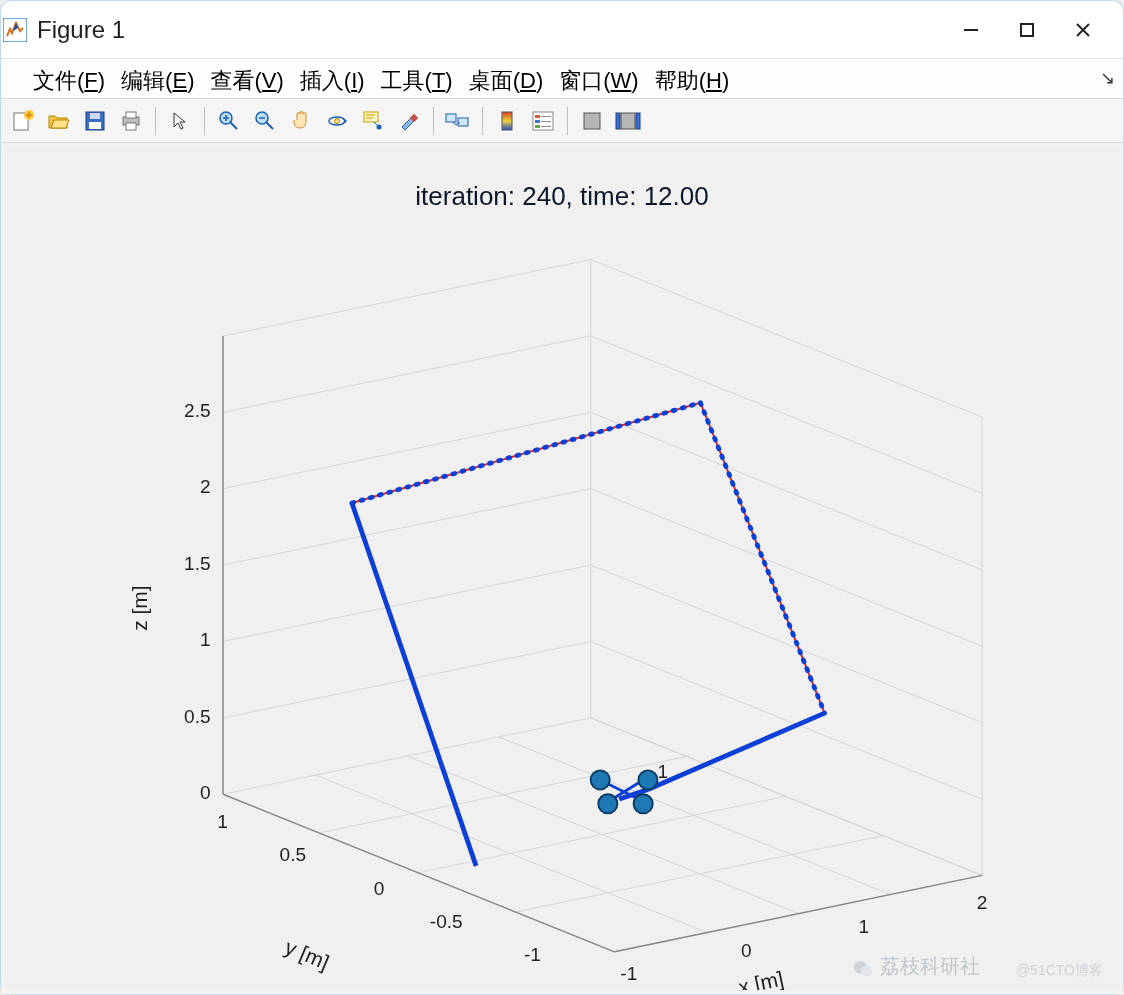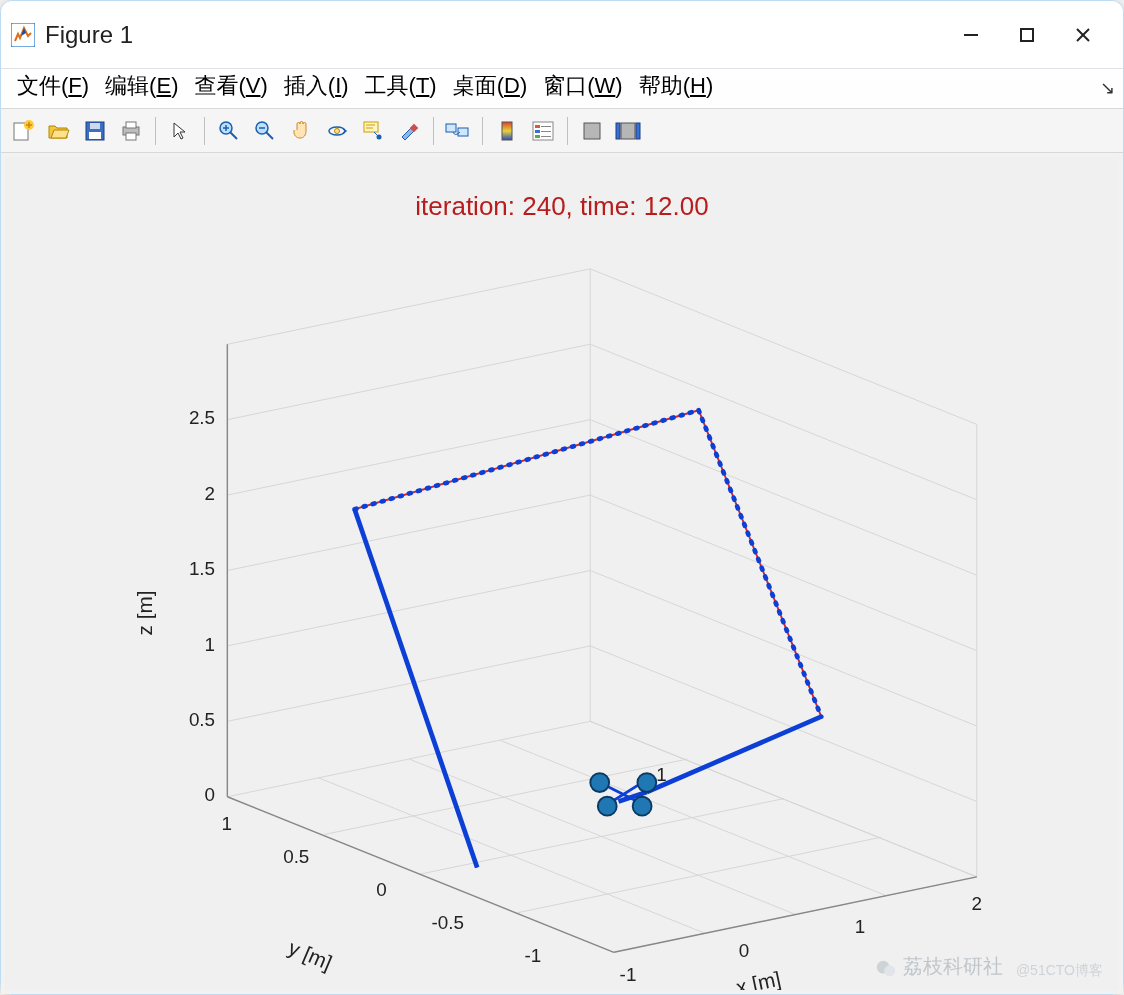--- a/index.html
+++ b/index.html
@@ -9,25 +9,25 @@
     width: 1124px; height: 995px;
     background: #ffffff;
     border: 1px solid #bbdcf2;
     border-radius: 12px;
     display: flex; flex-direction: column;
     box-shadow: 0 2px 6px rgba(0,0,0,.15);
   }
 
   
   .titlebar {
-    height: 68px;
+    height: 58px;
     background: #ffffff;
     border-radius: 12px 12px 0 0;
     display: flex; align-items: center;
-    padding: 0 12px 0 10px;
+    padding: 0 12px 0 2px;
     border-bottom: 1px solid #dfe3e8;
   }
   .appicon {
     width: 24px; height: 24px;
     margin-right: 10px;
   }
   .wtitle {
     font-size: 24px; color: #222;
     flex: 0 0 auto;
   }
@@ -36,22 +36,22 @@
     width: 56px; height: 52px;
     display: flex; align-items: center; justify-content: center;
     border: none; background: transparent; cursor: pointer;
   }
 
   
   .menubar {
     height: 40px;
     background: #fefefe;
     border-bottom: 1px solid #d8d8d8;
-    display: flex; align-items: flex-start;
-    padding: 0 8px;
+    display: flex; align-items: flex-end;
+    padding: 0 24px;
     position: relative;
   }
   .menuitem {
     font-size: 22px;
     color: #000;
     padding: 2px 8px;
     cursor: pointer;
   }
   .menuitem u { text-underline-offset: 2px; }
   .menubar-arrow {
@@ -91,42 +91,42 @@
   .plotcanvas {
     flex: 1 1 auto;
     background: #f0f0f0;
     position: relative;
   }
   .plot-title {
     position: absolute;
     top: 34px; left: 0; right: 0;
     text-align: center;
     font-size: 26px;
-    color: #b91c1c;
+    color: #0f172a;
   }
   .plot-svg {
     position: absolute;
     top: 60px; left: 0; right: 0; bottom: 0;
     width: 100%; height: calc(100% - 60px);
   }
 
   .ticktxt { font-size: 20px; fill: #222; }
   .axistxt { font-size: 22px; fill: #222; }
 
   
   .watermark {
     position: absolute;
     right: 16px; bottom: 10px;
     color: #b7bfc5;
     font-size: 20px;
     display: flex; align-items: flex-end; gap: 6px;
     opacity: .85;
   }
   .watermark .wx { width: 22px; height: 22px; }
-  .watermark .cto { font-size: 14px; color: #c9cfd4; margin-left: 7px; }
+  .watermark .cto { font-size: 14px; color: #c9cfd4; margin-left: 30px; }
 </style>
 </head>
 <body>
 
 <div class="window">
 
   <div class="titlebar">
     <svg class="appicon" viewBox="0 0 24 24">
       <rect x="0" y="0" width="24" height="24" fill="#fff" stroke="#4a90d9" stroke-width="1.5" rx="2"></rect>
       <path d="M4 18 L7 11 L9 15 L13 5 L17 13 L20 10" fill="none" stroke="#d96f1e" stroke-width="2"></path>

